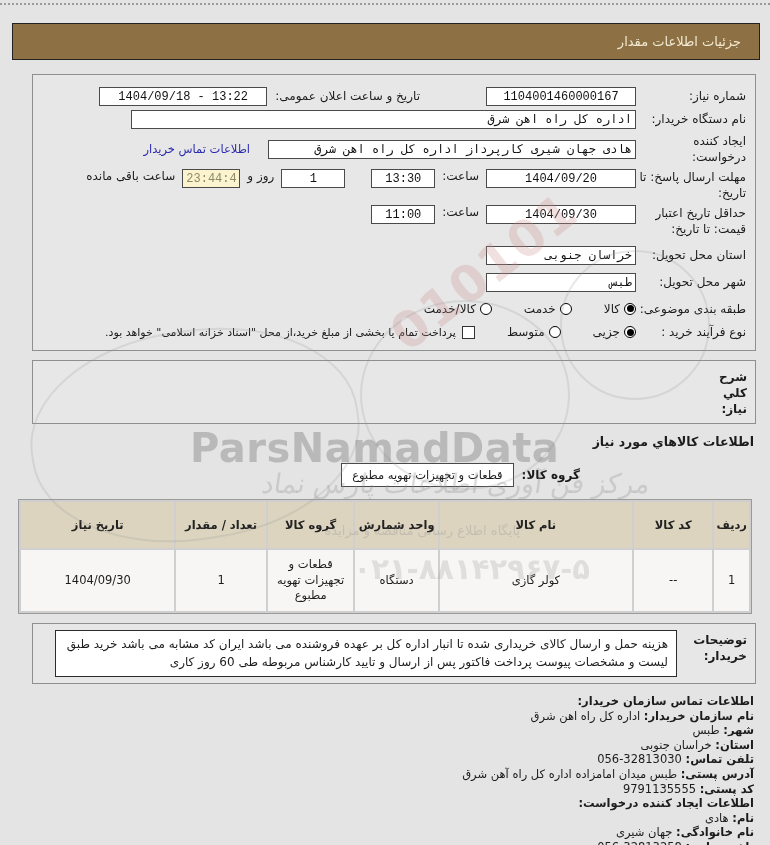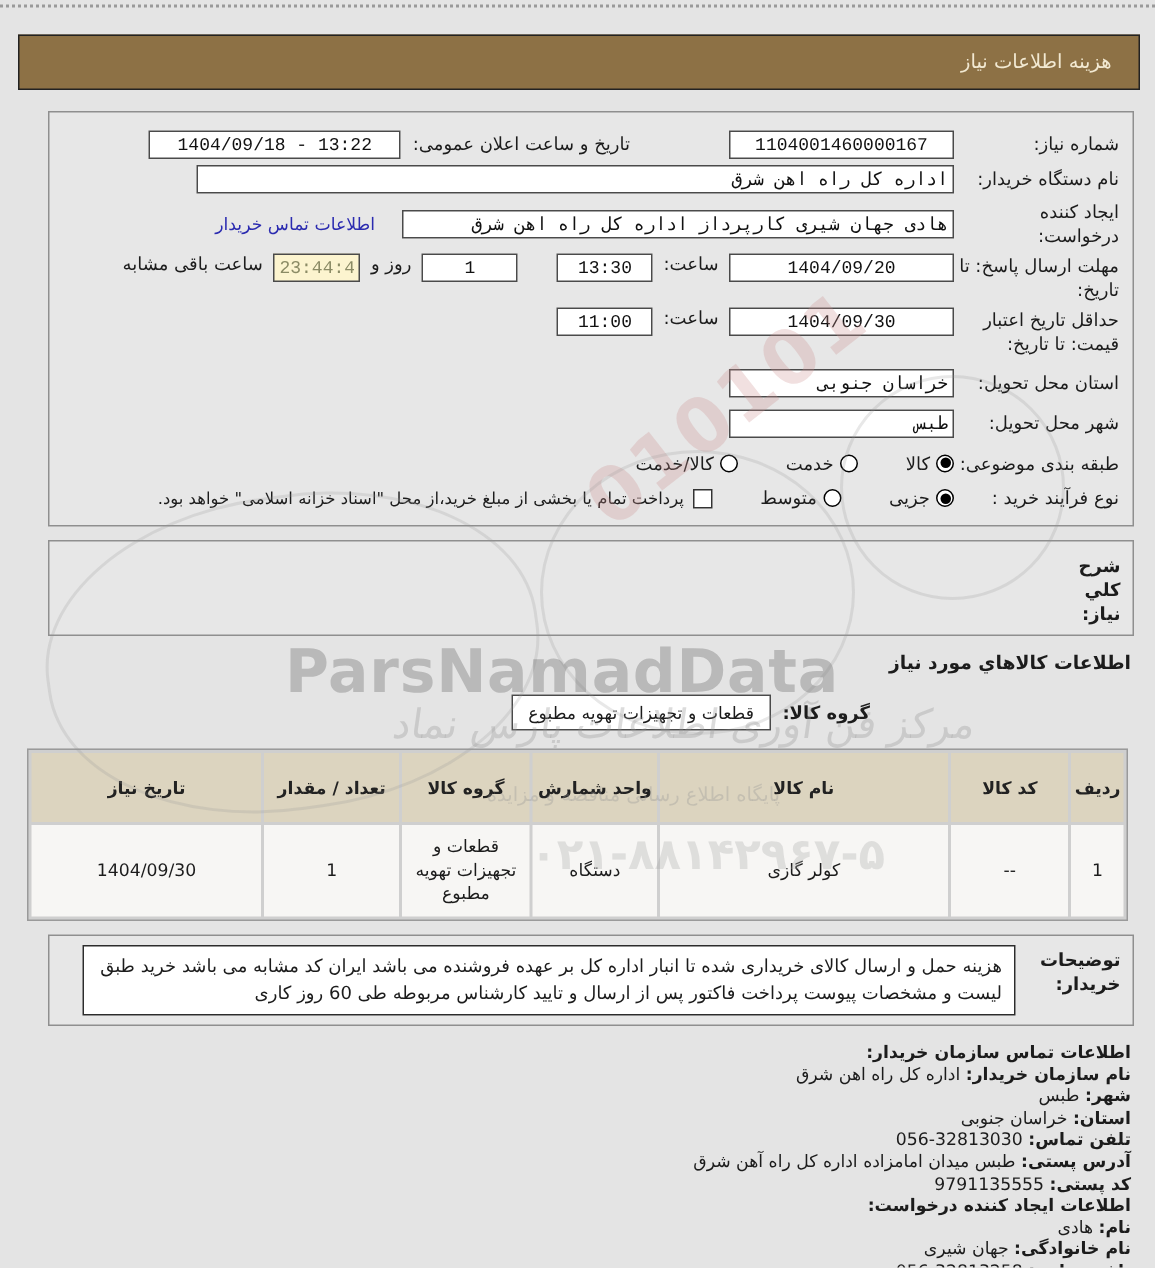--- a/index.html
+++ b/index.html
@@ -102,21 +102,21 @@
   .wm-script2 { top:523px; right:250px; font-size:13px; color:rgba(150,150,150,0.33);text-align:right; }
   .wm-phone   { top:552px; right:180px; font-size:29px; font-weight:bold;
     color:rgba(165,165,165,0.30); direction:ltr; letter-spacing:3px; }
 </style>
 </head>
 <body>
 
 <div class="top-dotted"></div>
 
 <div class="title-bar">
-  <span>هزینه اطلاعات نیاز</span>
+  <span>جزئیات اطلاعات مقدار</span>
 </div>
 
 <div class="groupbox">
 
   <div class="frow">
     <span class="flabel">شماره نیاز:</span>
     <input class="tb num w150" type="text" readonly="" value="1104001460000167" style="">
     <span class="flabel" style="width:auto; margin-right:66px; margin-left:8px;">تاریخ و ساعت اعلان عمومی:</span>
     <input class="tb num w168" type="text" readonly="" value="1404/09/18 - 13:22" style="">
   </div>
@@ -133,21 +133,21 @@
   </div>
 
   <div class="frow top">
     <span class="flabel">مهلت ارسال پاسخ: تا تاریخ:</span>
     <input class="tb num w150" type="text" readonly="" value="1404/09/20" style="">
     <span class="inline-lbl">ساعت:</span>
     <input class="tb num w64" type="text" readonly="" value="13:30" style="">
     <input class="tb num w64" style="margin-right: 26px;" type="text" readonly="" value="1">
     <span class="inline-lbl">روز و</span>
     <input class="tb cd w58" type="text" readonly="" value="23:44:48" style="">
-    <span class="inline-lbl">ساعت باقی مشابه</span>
+    <span class="inline-lbl">ساعت باقی مانده</span>
   </div>
 
   <div class="frow top">
     <span class="flabel">حداقل تاریخ اعتبار قیمت: تا تاریخ:</span>
     <input class="tb num w150" type="text" readonly="" value="1404/09/30" style="">
     <span class="inline-lbl">ساعت:</span>
     <input class="tb num w64" type="text" readonly="" value="11:00" style="">
   </div>
 
   <div class="frow" style="margin-top:8px;">

